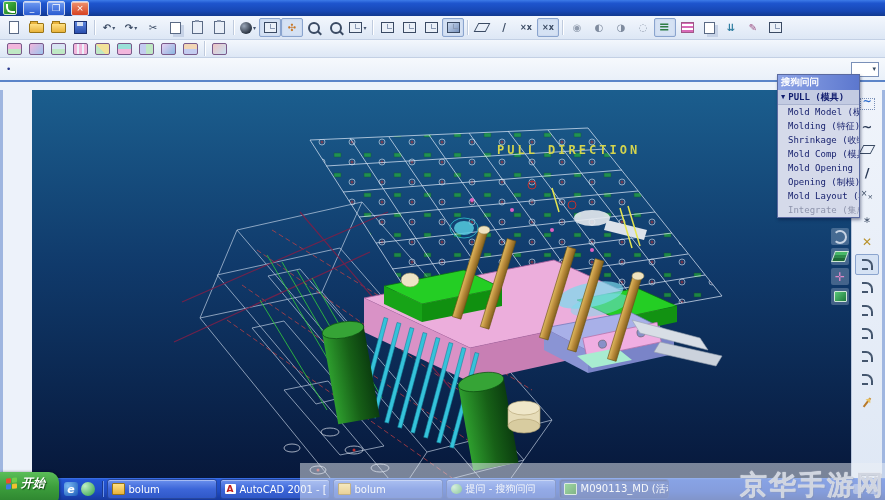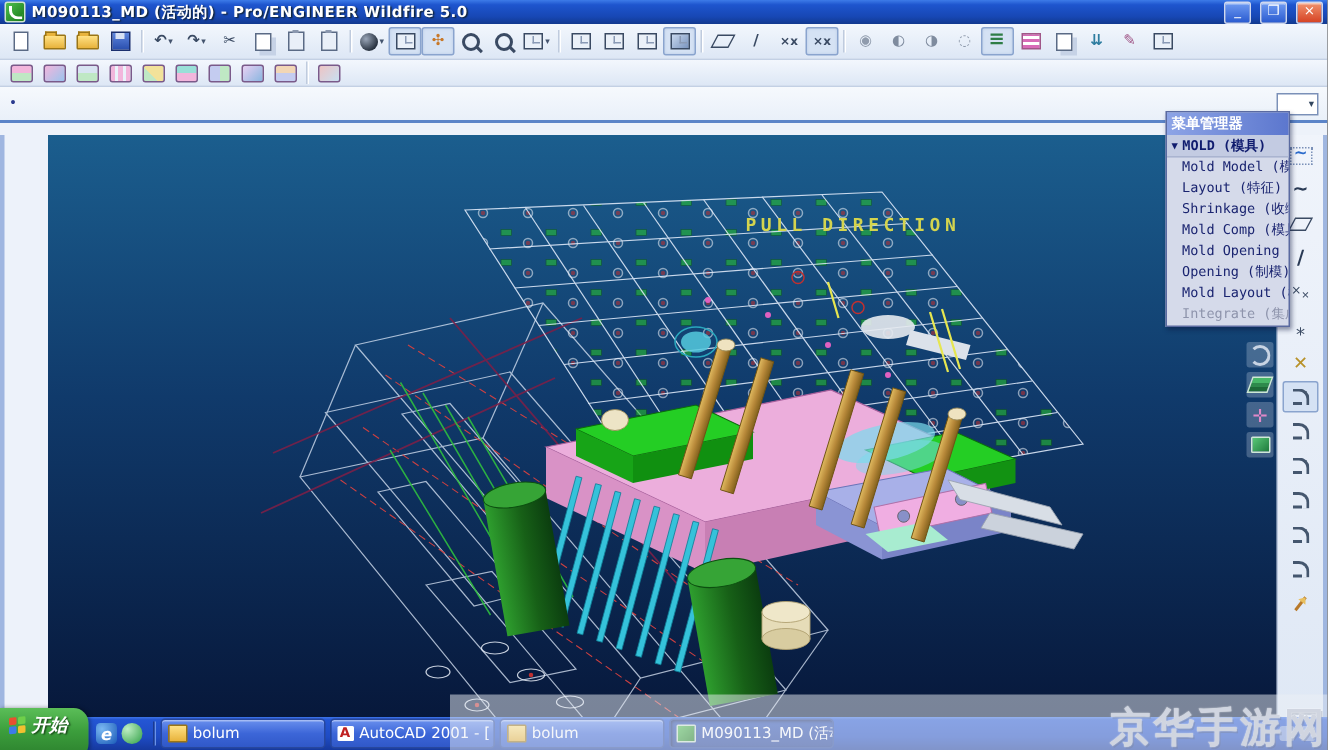--- a/index.html
+++ b/index.html
@@ -170,21 +170,20 @@
     font-size:27px;font-weight:bold;letter-spacing:2px;color:rgba(206,211,222,.95);
     text-shadow:0 0 1px #fff,1px 1px 0 rgba(120,130,150,.35);}
 </style>
 </head>
 <body>
 
 <div id="app">
 
   <div class="titlebar">
     <span class="app-ico"></span>
-    <span class="title-text">M090113_MD (活动的) - Pro/ENGINEER Wildfire 5.0</span>
     <span class="winbtn">_</span>
     <span class="winbtn">❒</span>
     <span class="winbtn close">×</span>
   </div>
 
 
   <div class="toolbar row1">
     <span class="tbi">
         <i class="g g-page"></i>
       </span>
@@ -576,27 +575,27 @@
       <span class="rbi">
           <i class="g g-hook"></i>
         </span>
       <span class="rbi">
           <i class="g g-pencil"></i>
         </span>
     </div>
   </div>
 
   <div class="menu-manager">
-    <div class="mm-title">菜单管理器</div>
+    <div class="mm-title">搜狗问问</div>
     <div class="mm-group">
       <span class="tri">▼</span>
-      <span>MOLD (模具)</span>
+      <span>PULL (模具)</span>
     </div>
     <div class="mm-item">Mold Model (模具模型)</div>
-    <div class="mm-item">Layout (特征)</div>
+    <div class="mm-item">Molding (特征)</div>
     <div class="mm-item">Shrinkage (收缩)</div>
     <div class="mm-item">Mold Comp (模具元件)</div>
     <div class="mm-item">Mold Opening (开模)</div>
     <div class="mm-item">Opening (制模)</div>
     <div class="mm-item">Mold Layout (模具布局)</div>
     <div class="mm-item disabled">Integrate (集成)</div>
   </div>
 
   <div class="taskbar">
     <div class="start-btn">
@@ -618,20 +617,24 @@
       <span>bolum</span>
     </div>
     <div class="task-btn">
       <span class="t-ico t-acad">A</span>
       <span>AutoCAD 2001 - [</span>
     </div>
     <div class="task-btn">
       <span class="t-ico t-folder"></span>
       <span>bolum</span>
     </div>
+    <div class="task-btn">
+      <span class="t-ico t-sogou"></span>
+      <span>提问 - 搜狗问问</span>
+    </div>
     <div class="task-btn active">
       <span class="t-ico t-proe"></span>
       <span>M090113_MD (活动</span>
     </div>
     <div class="tray">
       <span class="tray-ico"></span>
       <span class="tray-ico"></span>
     </div>
   </div>
 

